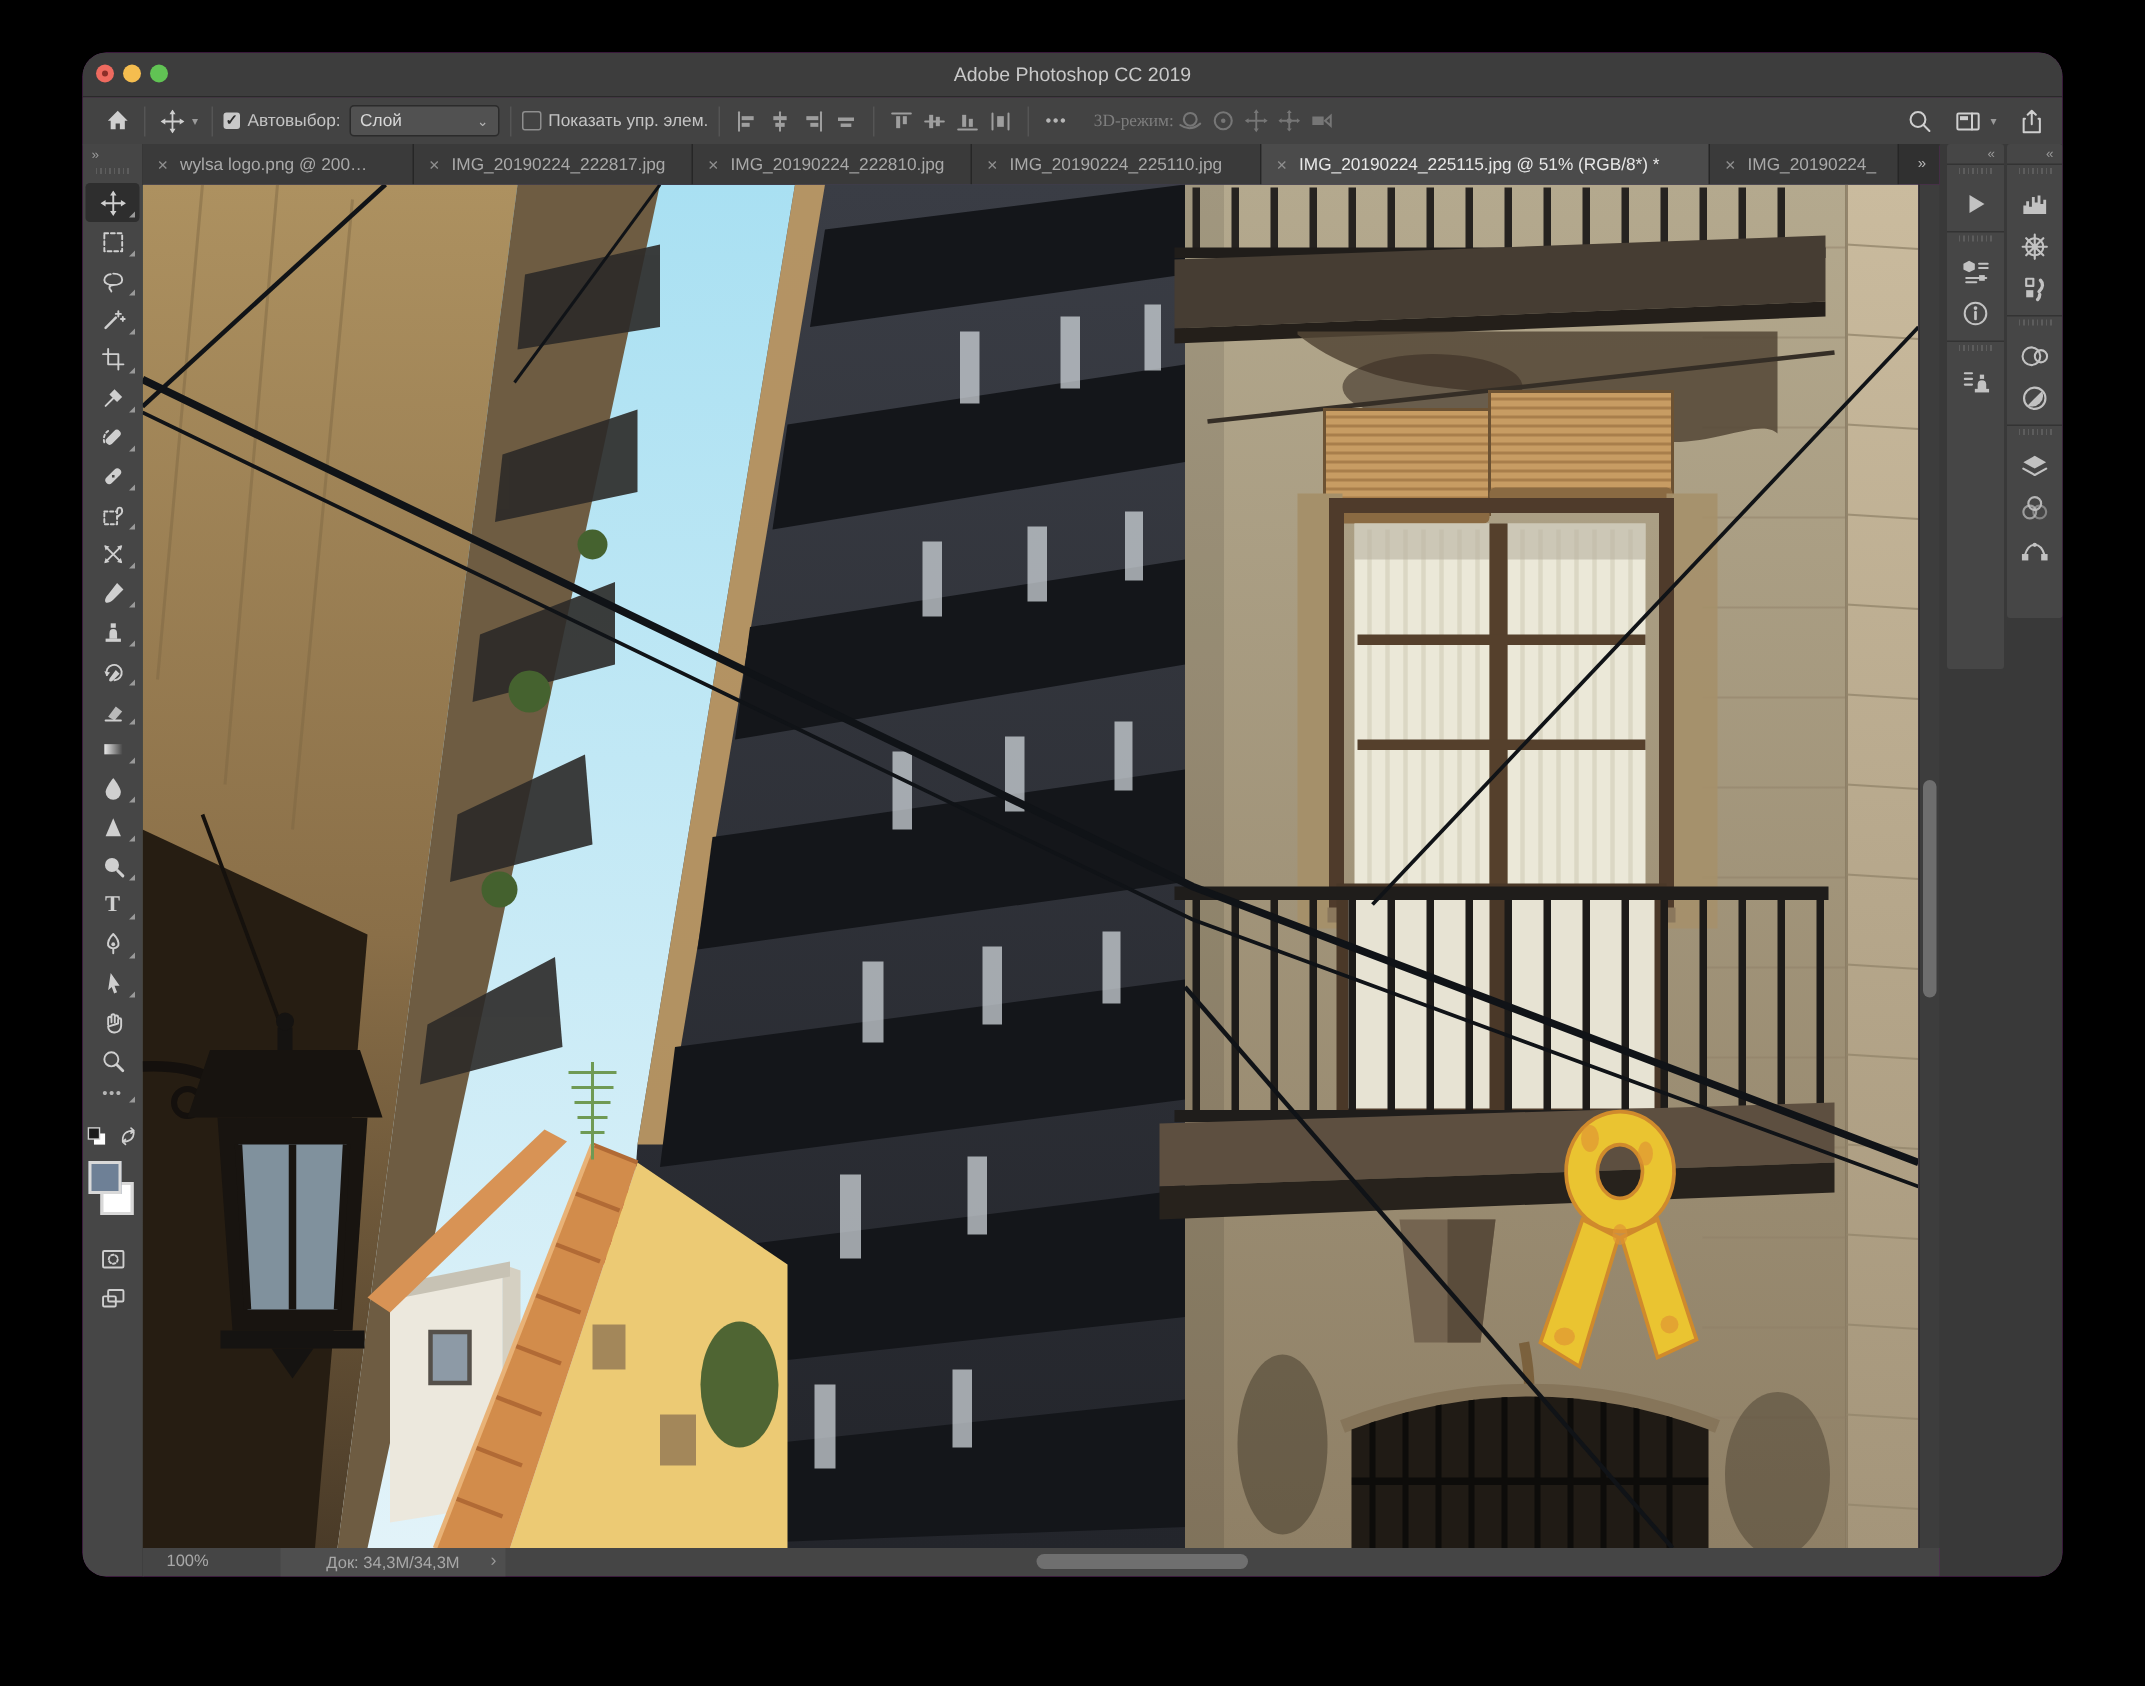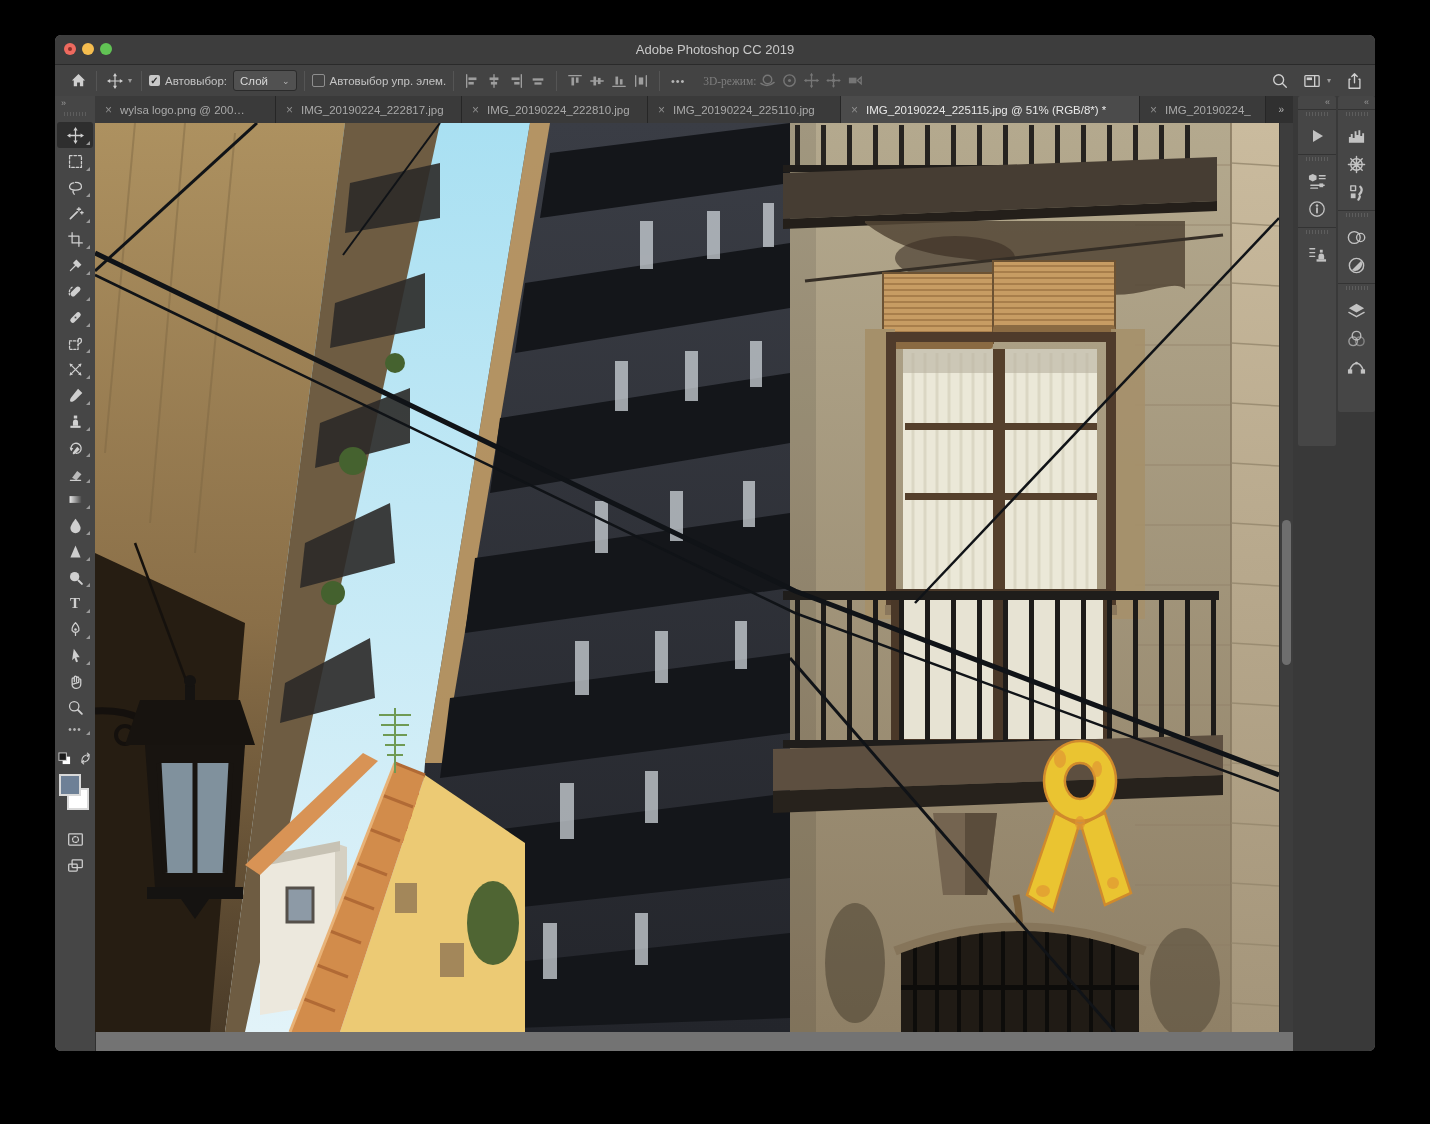--- a/index.html
+++ b/index.html
@@ -1,37 +1,37 @@
 <!DOCTYPE html>
 <html><head>
 <meta charset="utf-8">
 <style>
   html,body{margin:0;padding:0;background:#000;width:1430px;height:1124px;overflow:hidden;
     font-family:"Liberation Sans",sans-serif;-webkit-font-smoothing:antialiased;}
-  .ps-window{position:absolute;left:55px;top:35px;width:1320px;height:1016px;background:#737373;
-    border-radius:6px;overflow:hidden;}
+  .ps-window{position:absolute;left:55px;top:35px;width:1320px;height:1016px;background:#701a75;
+    border-radius:16px;overflow:hidden;}
   
   .titlebar{position:absolute;left:0;top:0;width:100%;height:29px;background:#3d3d3d;border-bottom:1px solid #2a2a2a;}
   .tl{position:absolute;top:8px;width:12px;height:12px;border-radius:50%;}
   .tl.red{left:9px;background:#ee6a5f;}
   .tl.red::after{content:"";position:absolute;left:4px;top:4px;width:4px;height:4px;border-radius:50%;background:#8c2f28;}
   .tl.yellow{left:27px;background:#f5bd4f;}
   .tl.green{left:45px;background:#61c354;}
   .title-text{position:absolute;left:0;right:0;top:7px;text-align:center;color:#c9c9c9;font-size:13px;}
   
   .optionsbar{position:absolute;left:0;top:30px;width:100%;height:31px;background:#434343;border-bottom:1px solid #282828;
     display:flex;align-items:center;color:#c4c4c4;font-size:11.5px;}
   .ob-sep{width:1px;height:20px;background:#555;margin:0 7px;flex:0 0 auto;}
   .ob-item{display:flex;align-items:center;flex:0 0 auto;}
   .ob-icon{width:22px;height:22px;display:flex;align-items:center;justify-content:center;flex:0 0 auto;}
   .chk{width:11px;height:11px;border-radius:2px;margin-right:5px;flex:0 0 auto;}
   .chk.on{background:#c8c8c8;color:#2c2c2c;font-size:10px;line-height:11px;text-align:center;font-weight:bold;}
   .chk.off{border:1px solid #8e8e8e;background:transparent;}
   .ob-select{background:#515151;border:1px solid #2b2b2b;border-radius:3px;height:19px;display:flex;align-items:center;
-    padding:0 6px;margin-left:6px;color:#d8d8d8;}
+    padding:0 6px;margin-left:6px;color:#d8d8d8;gap:36px;}
   .ob-select .chev{margin-left:14px;color:#b5b5b5;font-size:9px;}
   .dim{color:#7e7e7e;font-family:Liberation Serif, serif;}
   .ob-right{margin-left:auto;display:flex;align-items:center;margin-right:10px;}
   
   .toolcol{position:absolute;left:0;top:61px;width:40px;bottom:0;background:#464646;border-right:1px solid #303030;}
   .toolhead{height:14px;color:#9a9a9a;font-size:9px;text-align:left;padding-left:6px;line-height:14px;letter-spacing:1px;}
   .grip{height:4px;width:22px;margin:2px auto 6px;background:repeating-linear-gradient(90deg,#5d5d5d 0 1px,transparent 1px 3px);}
   .tool{width:36px;height:26px;margin:0 auto;display:flex;align-items:center;justify-content:center;position:relative;border-radius:3px;}
   .tool.active{background:#2e2e2e;}
   .tool.sub::after{content:"";position:absolute;right:3px;bottom:3px;border-left:4px solid transparent;border-bottom:4px solid #9a9a9a;}
@@ -98,21 +98,21 @@
       <span class="chk on">✓</span>
       <span>Автовыбор:</span>
     </div>
     <div class="ob-select">
       <span>Слой</span>
       <span class="chev">⌄</span>
     </div>
     <div class="ob-sep"></div>
     <div class="ob-item">
       <span class="chk off"></span>
-      <span>Автовыбор упр. элем.</span>
+      <span>Показать упр. элем.</span>
     </div>
     <div class="ob-sep"></div>
 
     <div class="ob-icon">
         <svg width="16" height="16" viewBox="0 0 18 18">
           <path class="t-ic" style="stroke:#9e9e9e" d="M3,2 V16"></path>
           <rect x="5" y="5" width="9" height="3" fill="#9e9e9e"></rect>
           <rect x="5" y="10" width="6" height="3" fill="#9e9e9e"></rect>
         </svg>
       </div>
@@ -656,20 +656,28 @@
         <path d="M820,480 L1184,95" stroke-width="2.5"></path>
         <path d="M695,535 L1020,909" stroke-width="3"></path>
       </g>
     </svg>
   </div>
 
   <div class="vscroll">
       <div class="vthumb"></div>
     </div>
 
+  <div class="statusbar">
+    <span class="st-zoom">100%</span>
+    <div class="st-doc">
+        <span>Док: 34,3M/34,3M</span>
+      </div>
+    <span class="st-chev">›</span>
+    <div class="hthumb"></div>
+  </div>
 
   <div class="dock">
 
     <div class="dockcol" style="left:5px;top:0;width:38px;height:350px">
       <div class="dc-head">«</div>
       <div class="pgroup">
           <div class="grip"></div>
         <div class="p-ic">
             <svg width="18" height="18" viewBox="0 0 18 18">
               <polygon class="pif" points="5,3 15,9 5,15"></polygon>

